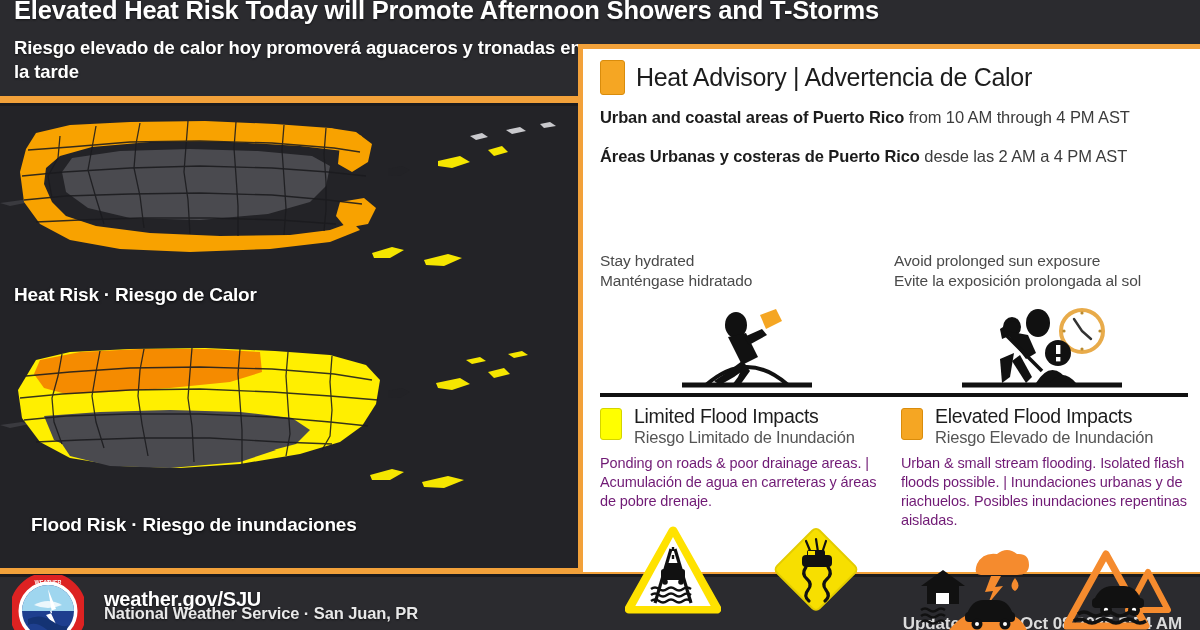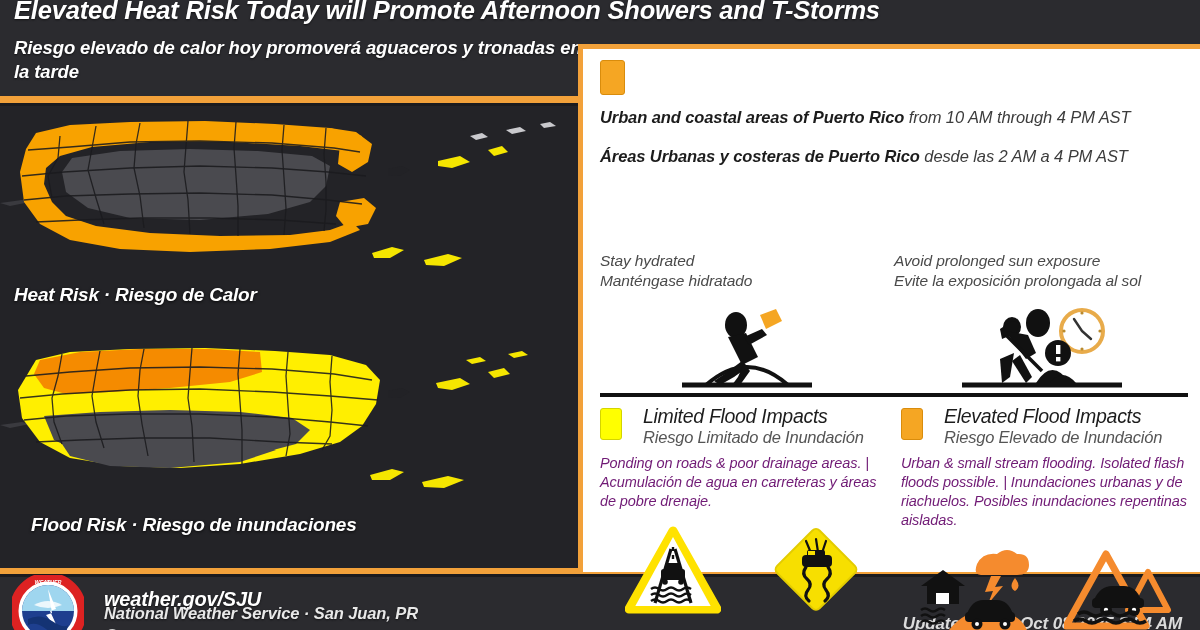--- a/index.html
+++ b/index.html
@@ -2,21 +2,21 @@
 <html><head>
 <meta charset="utf-8">
 <style>
   * { box-sizing: border-box; margin: 0; padding: 0; }
   html, body {
     width: 1200px; height: 630px;
     background: #26262a;
     font-family: "Liberation Sans", sans-serif;
     overflow: hidden;
   }
-  .stage { position: relative; width: 1200px; height: 630px; background: #26262a; font-style: italic; }
+  .stage { position: relative; width: 1200px; height: 630px; background: #26262a; }
 
   
   .header {
     position: absolute; left: 0; top: 0; width: 1200px; height: 100px;
     background: #2b2b2f; z-index: 5;
   }
   .hdr-title {
     position: absolute; left: 14px; top: -4px;
     font-size: 25.5px; font-weight: bold; color: #ffffff;
     letter-spacing: -0.2px; white-space: nowrap;
@@ -133,21 +133,21 @@
   .tip-art { height: 92px; margin-top: 6px; display: flex; align-items: flex-end; justify-content: center; }
   .tip-art svg { display: block; }
 
   .hr-thick {
     position: absolute; left: 22px; top: 349px; width: 588px; height: 4px; background: #111;
   }
 
   
   .floods { position: absolute; left: 22px; top: 362px; width: 588px; display: flex; gap: 14px; }
   .fcol { width: 287px; }
-  .fhead { display: flex; align-items: flex-start; gap: 21px; }
+  .fhead { display: flex; align-items: flex-start; gap: 12px; }
   .fhead .swatch { width: 22px; height: 32px; margin-top: 2px; }
   .fh-title { font-size: 19.5px; color: #1c1c1c; letter-spacing: -0.3px; line-height: 1.08; white-space: nowrap; }
   .fh-sub   { font-size: 16.5px; color: #555; letter-spacing: -0.2px; line-height: 1.25; white-space: nowrap; }
   .fdesc {
     margin-top: 6px; font-size: 14.5px; color: #701a75;
     line-height: 1.32; letter-spacing: -0.1px;
   }
   .ficons { margin-top: 8px; display: flex; justify-content: space-around; align-items: flex-end; height: 96px; }
   .ficons svg { display: block; }
 </style>
@@ -252,20 +252,21 @@
     <div class="maplabel flood">Flood Risk · Riesgo de inundaciones</div>
   </div>
 
   <div class="card">
     <div class="card-topbar"></div>
     <div class="card-leftbar"></div>
 
     <div class="card-inner">
       <div class="adv-head">
         <div class="swatch orange"></div>
+        <div class="adv-title">Heat Advisory | Advertencia de Calor</div>
       </div>
       <div class="adv-body">
         <b>Urban and coastal areas of Puerto Rico</b><span> from 10 AM through 4 PM AST</span>
       </div>
       <div class="adv-body second">
         <b>Áreas Urbanas y costeras de Puerto Rico</b><span> desde las 2 AM a 4 PM AST</span>
       </div>
     </div>
 
     <div class="tips">

